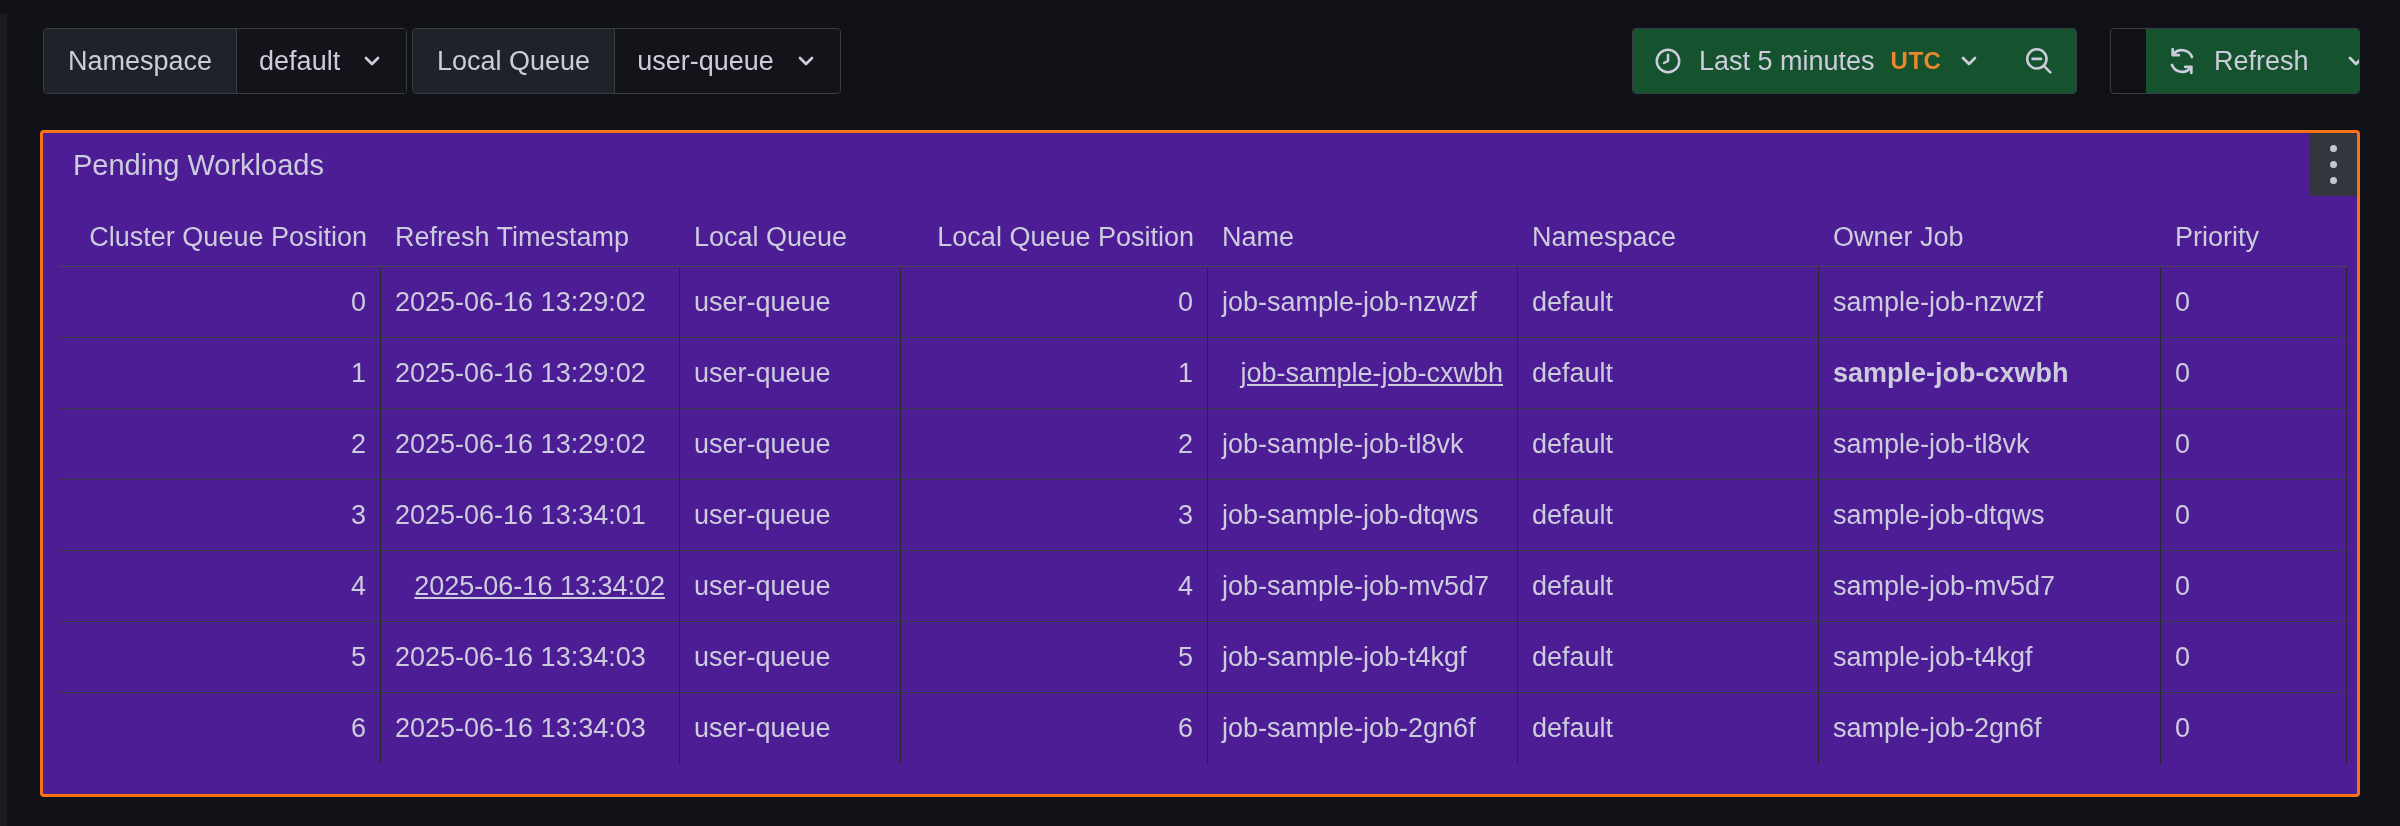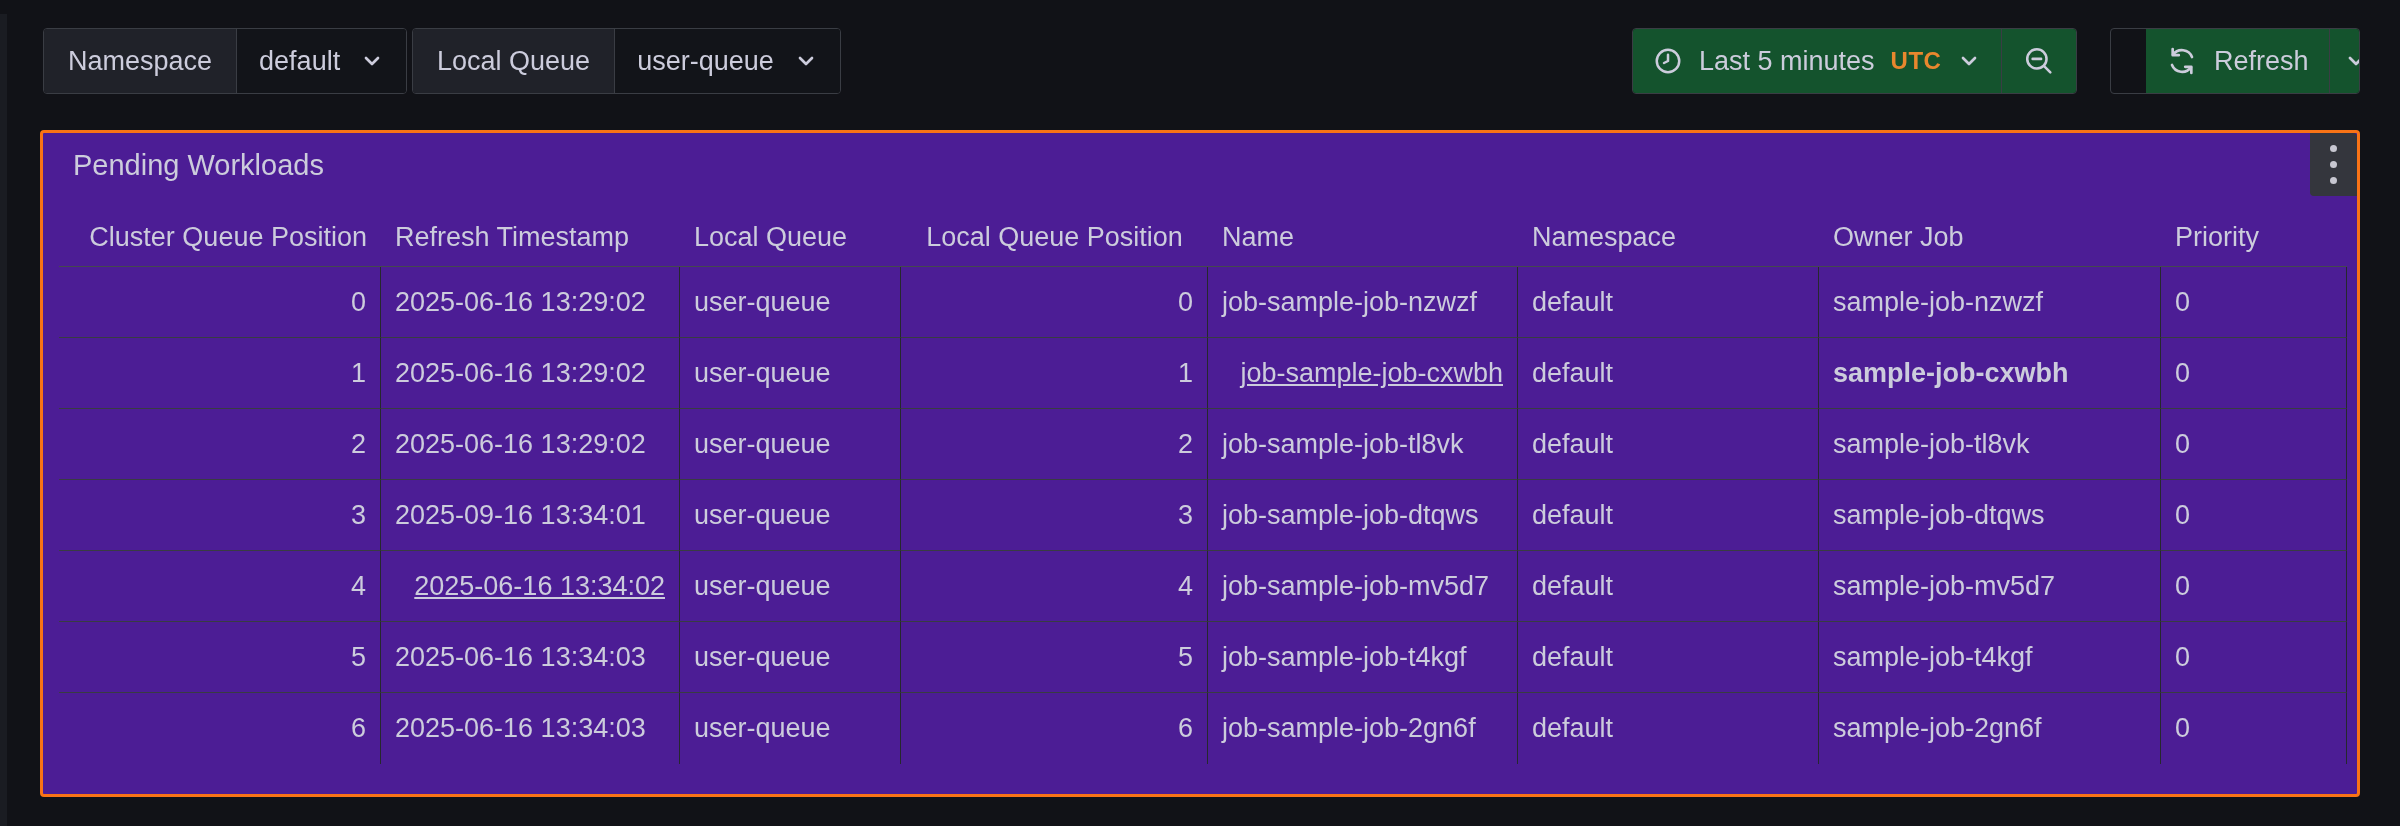--- a/index.html
+++ b/index.html
@@ -172,21 +172,21 @@
           <col style="width: 310px;">
           <col style="width: 301px;">
           <col style="width: 342px;">
           <col style="width: 186px;">
         </colgroup>
       <thead>
         <tr>
             <th style="text-align: right;">Cluster Queue Position</th>
             <th style="text-align: left;">Refresh Timestamp</th>
             <th style="text-align: left;">Local Queue</th>
-            <th style="text-align: center;">Local Queue Position</th>
+            <th style="text-align: right;">Local Queue Position</th>
             <th style="text-align: left;">Name</th>
             <th style="text-align: left;">Namespace</th>
             <th style="text-align: left;">Owner Job</th>
             <th style="text-align: left;">Priority</th>
           </tr>
       </thead>
       <tbody>
           <tr>
             <td style="text-align: right;">0</td>
             <td style="text-align: left;">2025-06-16 13:29:02</td>
@@ -212,21 +212,21 @@
             <td style="text-align: left;">2025-06-16 13:29:02</td>
             <td style="text-align: left;">user-queue</td>
             <td style="text-align: right;">2</td>
             <td style="text-align: left;">job-sample-job-tl8vk</td>
             <td style="text-align: left;">default</td>
             <td style="text-align: left;">sample-job-tl8vk</td>
             <td style="text-align: left;">0</td>
           </tr>
           <tr>
             <td style="text-align: right;">3</td>
-            <td style="text-align: left;">2025-09-16 13:34:01</td>
+            <td style="text-align: left;">2025-06-16 13:34:01</td>
             <td style="text-align: left;">user-queue</td>
             <td style="text-align: right;">3</td>
             <td style="text-align: left;">job-sample-job-dtqws</td>
             <td style="text-align: left;">default</td>
             <td style="text-align: left;">sample-job-dtqws</td>
             <td style="text-align: left;">0</td>
           </tr>
           <tr>
             <td style="text-align: right;">4</td>
             <td style="text-align: right; text-decoration: underline;">2025-06-16 13:34:02</td>

